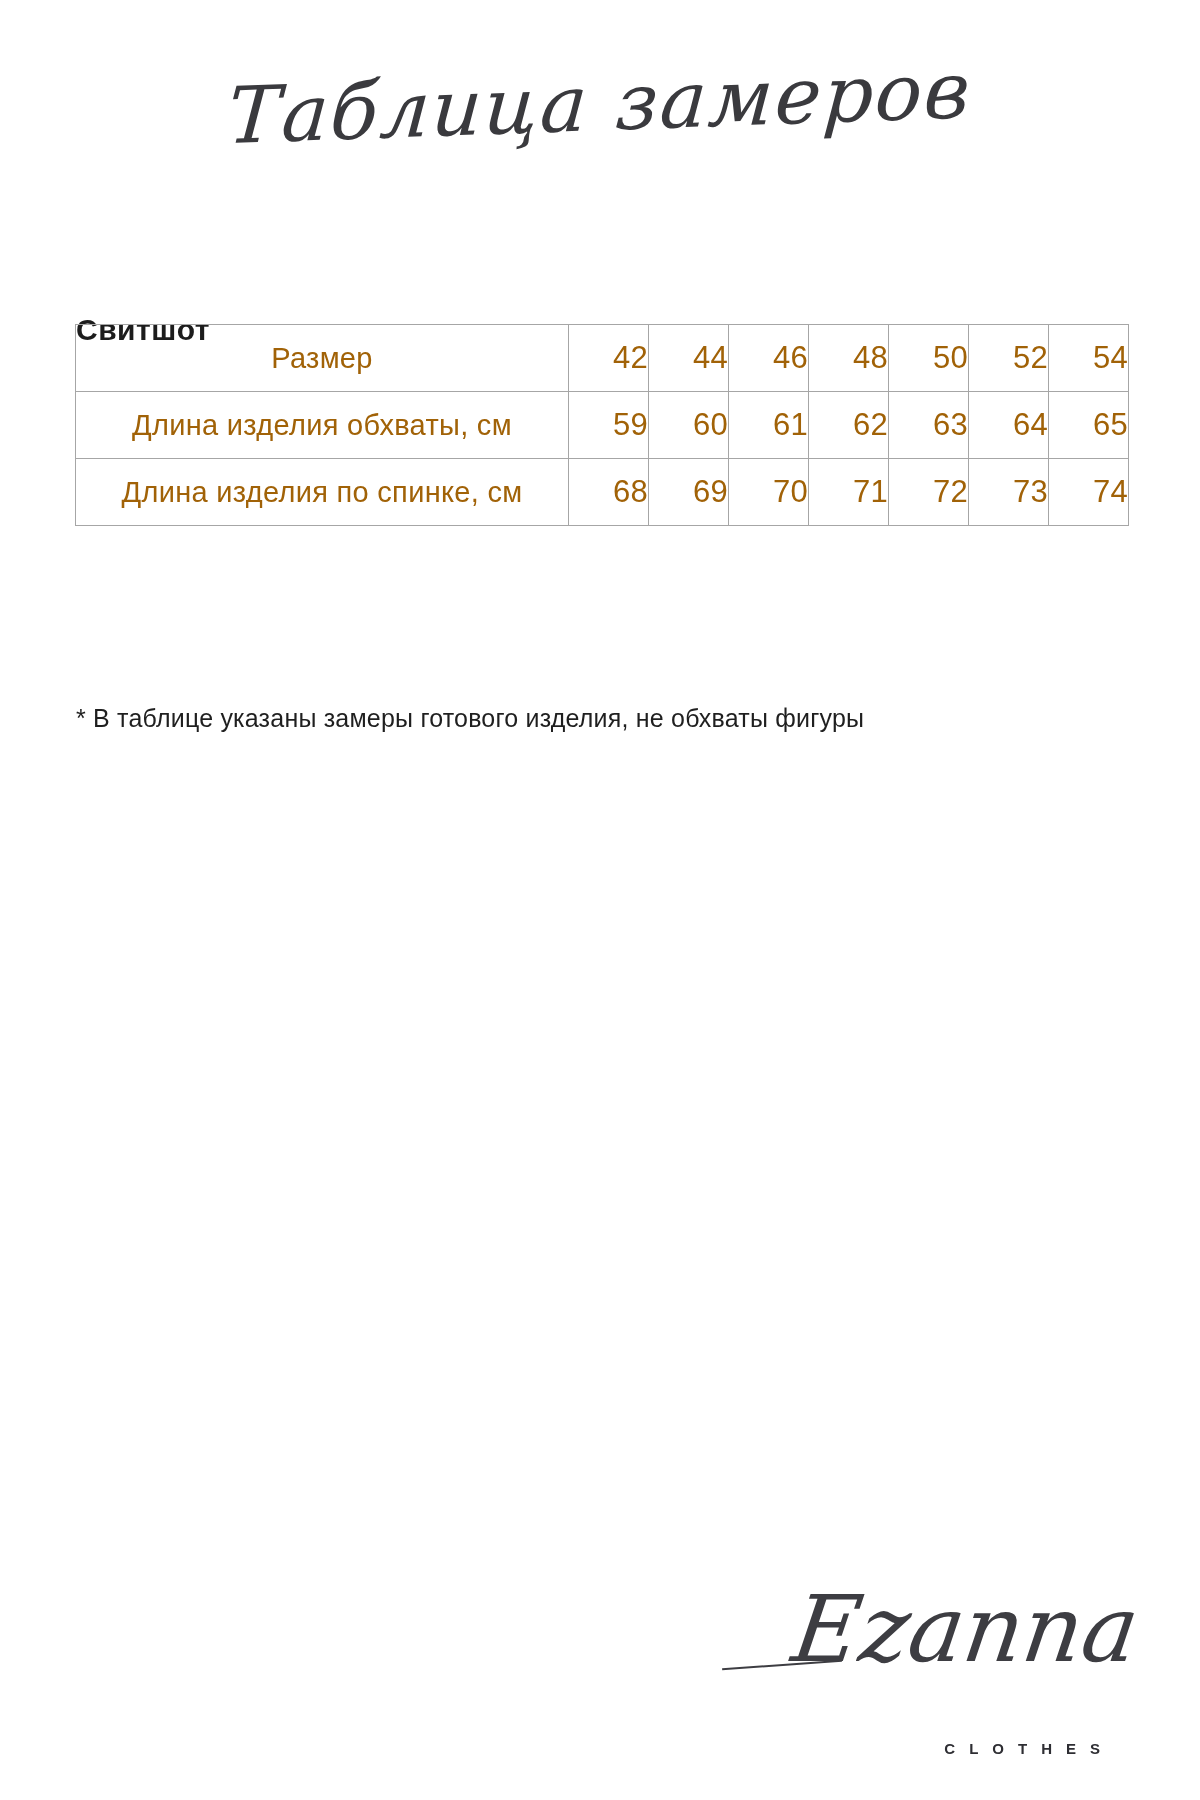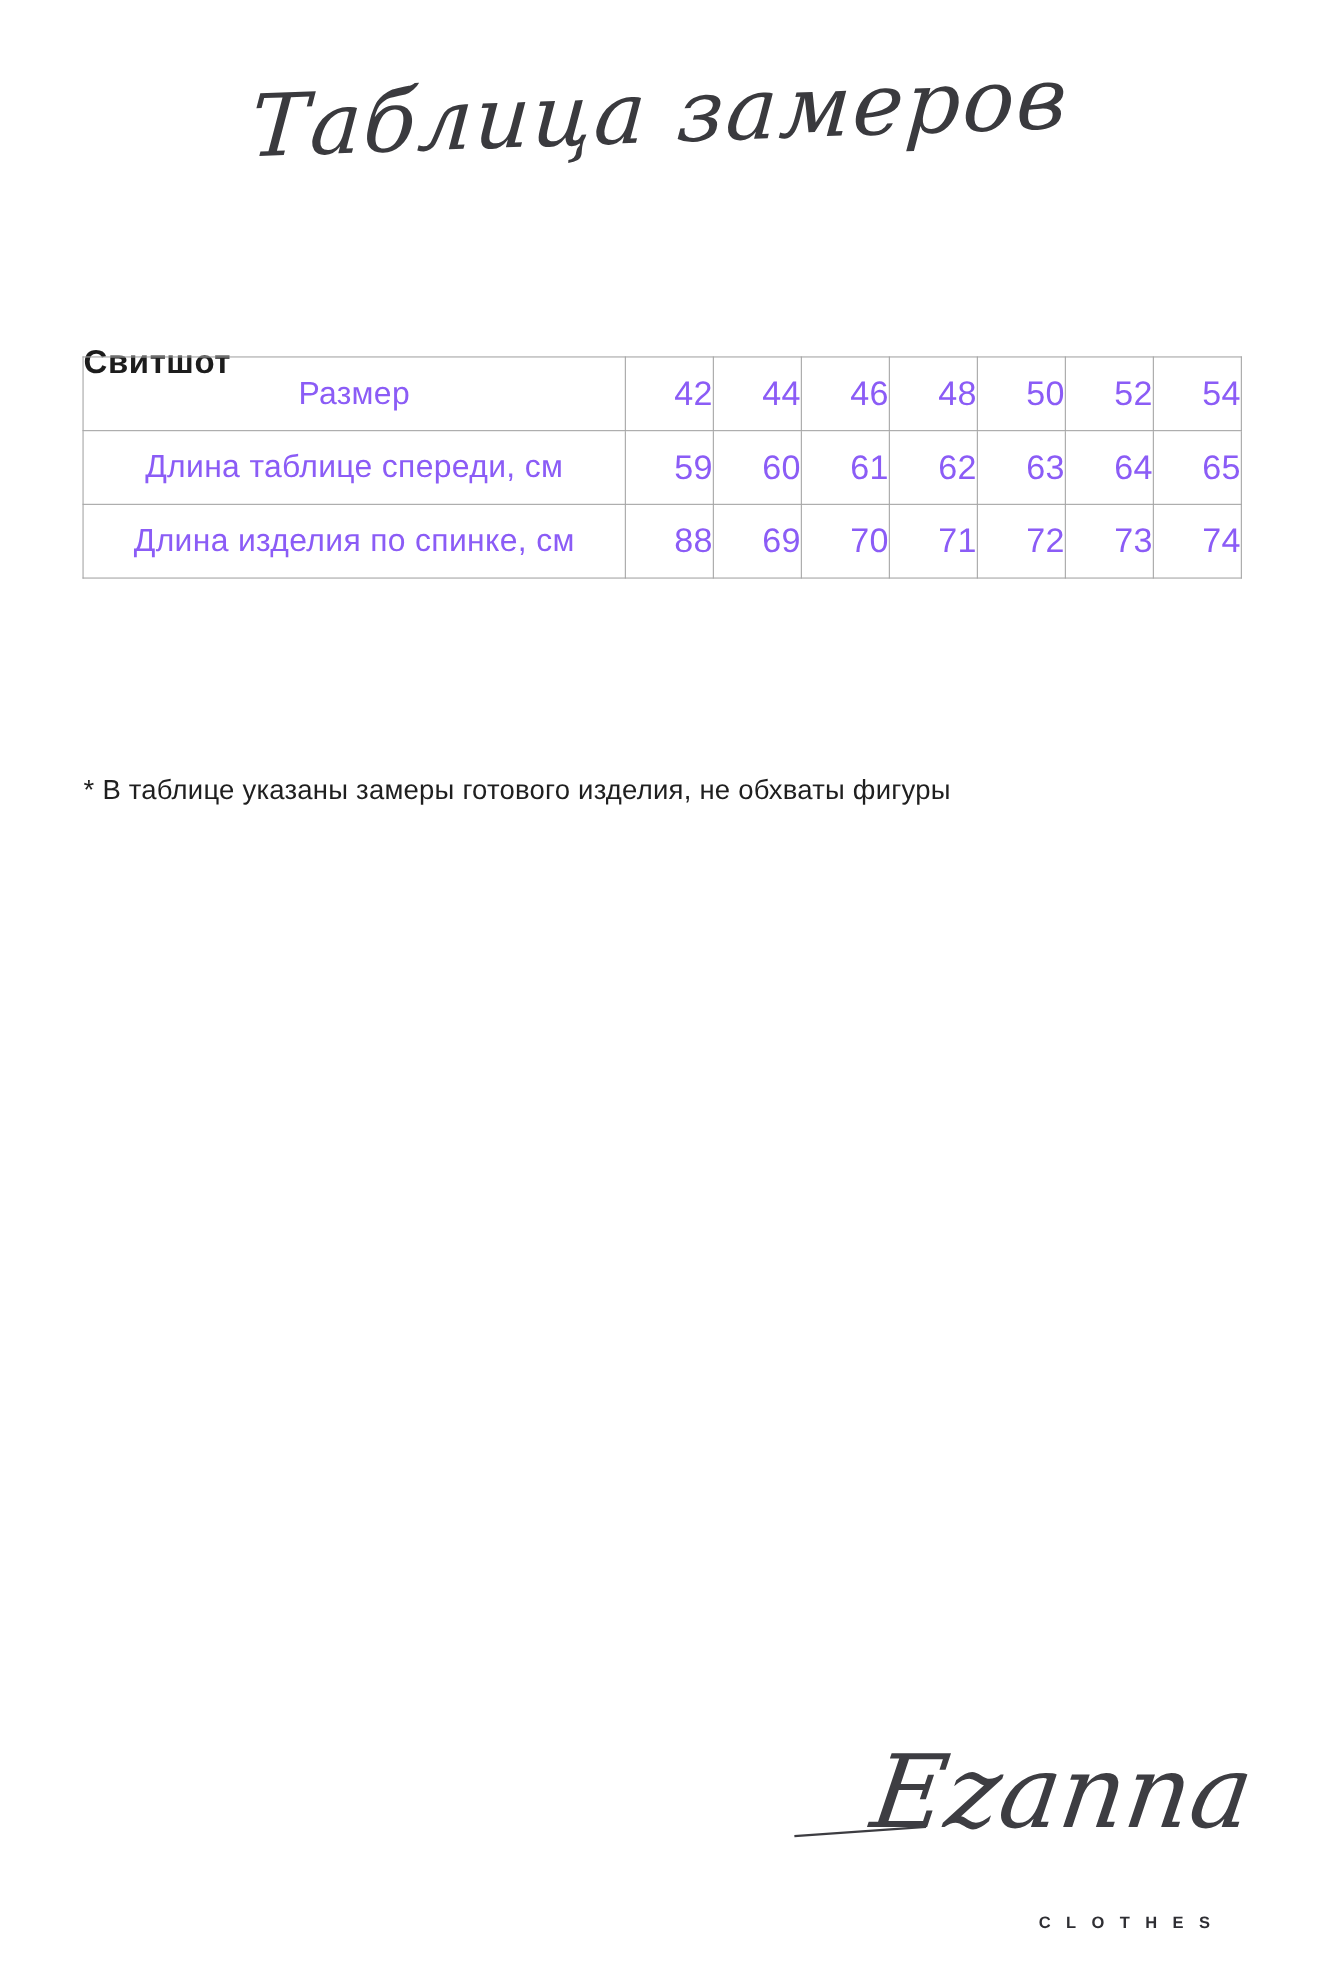--- a/index.html
+++ b/index.html
@@ -47,21 +47,21 @@
   }
 
   
   .size-table {
     position: absolute;
     left: 75px;
     top: 324px;
     border-collapse: collapse;
     table-layout: fixed;
     font-size: 30px;
-    color: #8b5cf6;
+    color: #a16207;
     padding-left: 37px;
   }
   .size-table td {
     border: 1px solid #a6a6a6;
     height: 66px;
     text-align: center;
     vertical-align: middle;
     padding: 0;
     letter-spacing: 0.3px;
   }
@@ -143,32 +143,32 @@
           <td class="label-cell">Размер</td>
           <td class="value-cell">42</td>
           <td class="value-cell">44</td>
           <td class="value-cell">46</td>
           <td class="value-cell">48</td>
           <td class="value-cell">50</td>
           <td class="value-cell">52</td>
           <td class="value-cell">54</td>
         </tr>
         <tr>
-          <td class="label-cell">Длина таблице спереди, см</td>
+          <td class="label-cell">Длина изделия обхваты, см</td>
           <td class="value-cell">59</td>
           <td class="value-cell">60</td>
           <td class="value-cell">61</td>
           <td class="value-cell">62</td>
           <td class="value-cell">63</td>
           <td class="value-cell">64</td>
           <td class="value-cell">65</td>
         </tr>
         <tr>
           <td class="label-cell">Длина изделия по спинке, см</td>
-          <td class="value-cell">88</td>
+          <td class="value-cell">68</td>
           <td class="value-cell">69</td>
           <td class="value-cell">70</td>
           <td class="value-cell">71</td>
           <td class="value-cell">72</td>
           <td class="value-cell">73</td>
           <td class="value-cell">74</td>
         </tr>
       </tbody>
   </table>
 

